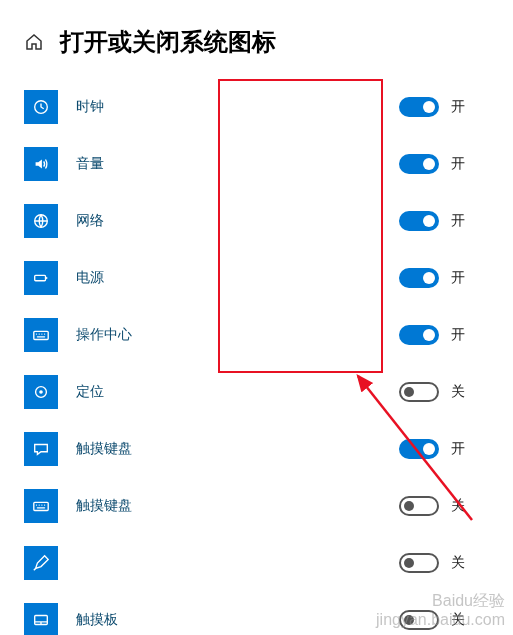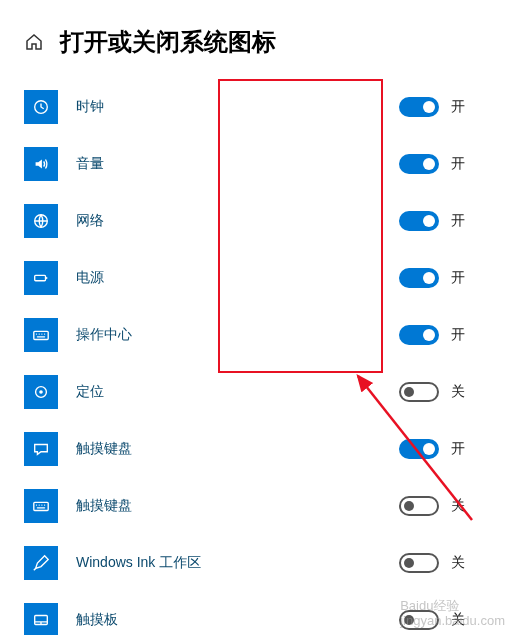--- a/index.html
+++ b/index.html
@@ -117,23 +117,23 @@
     .arrow-svg {
       position: absolute;
       left: 352px;
       top: 370px;
       pointer-events: none;
     }
     .watermark {
       position: absolute;
       right: 8px;
       bottom: 6px;
-      font-size: 13px;
+      font-size: 16px;
       color: rgba(150,150,150,0.55);
-      text-align: left;
+      text-align: right;
       line-height: 1.2;
       pointer-events: none;
     }
   </style>
 </head>
 <body>
 
 <div class="top-bar"></div>
 
 <div class="header">
@@ -258,21 +258,20 @@
         <span class="toggle-label">关</span>
       </div>
     </div>
     <div class="setting-row">
       <div class="setting-icon">
         <svg viewBox="0 0 20 20">
           <path d="M4 16 L6 10 L14 2 L18 6 L10 14 Z"></path>
           <path d="M4 16 L2 18"></path>
         </svg>
       </div>
-      <span class="setting-label">Windows Ink 工作区</span>
       <div class="spacer"></div>
       <div class="toggle-group">
         <div class="toggle toggle-off"></div>
         <span class="toggle-label">关</span>
       </div>
     </div>
     <div class="setting-row">
       <div class="setting-icon">
         <svg viewBox="0 0 20 20">
           <rect x="3" y="5" width="14" height="10" rx="1"></rect>

